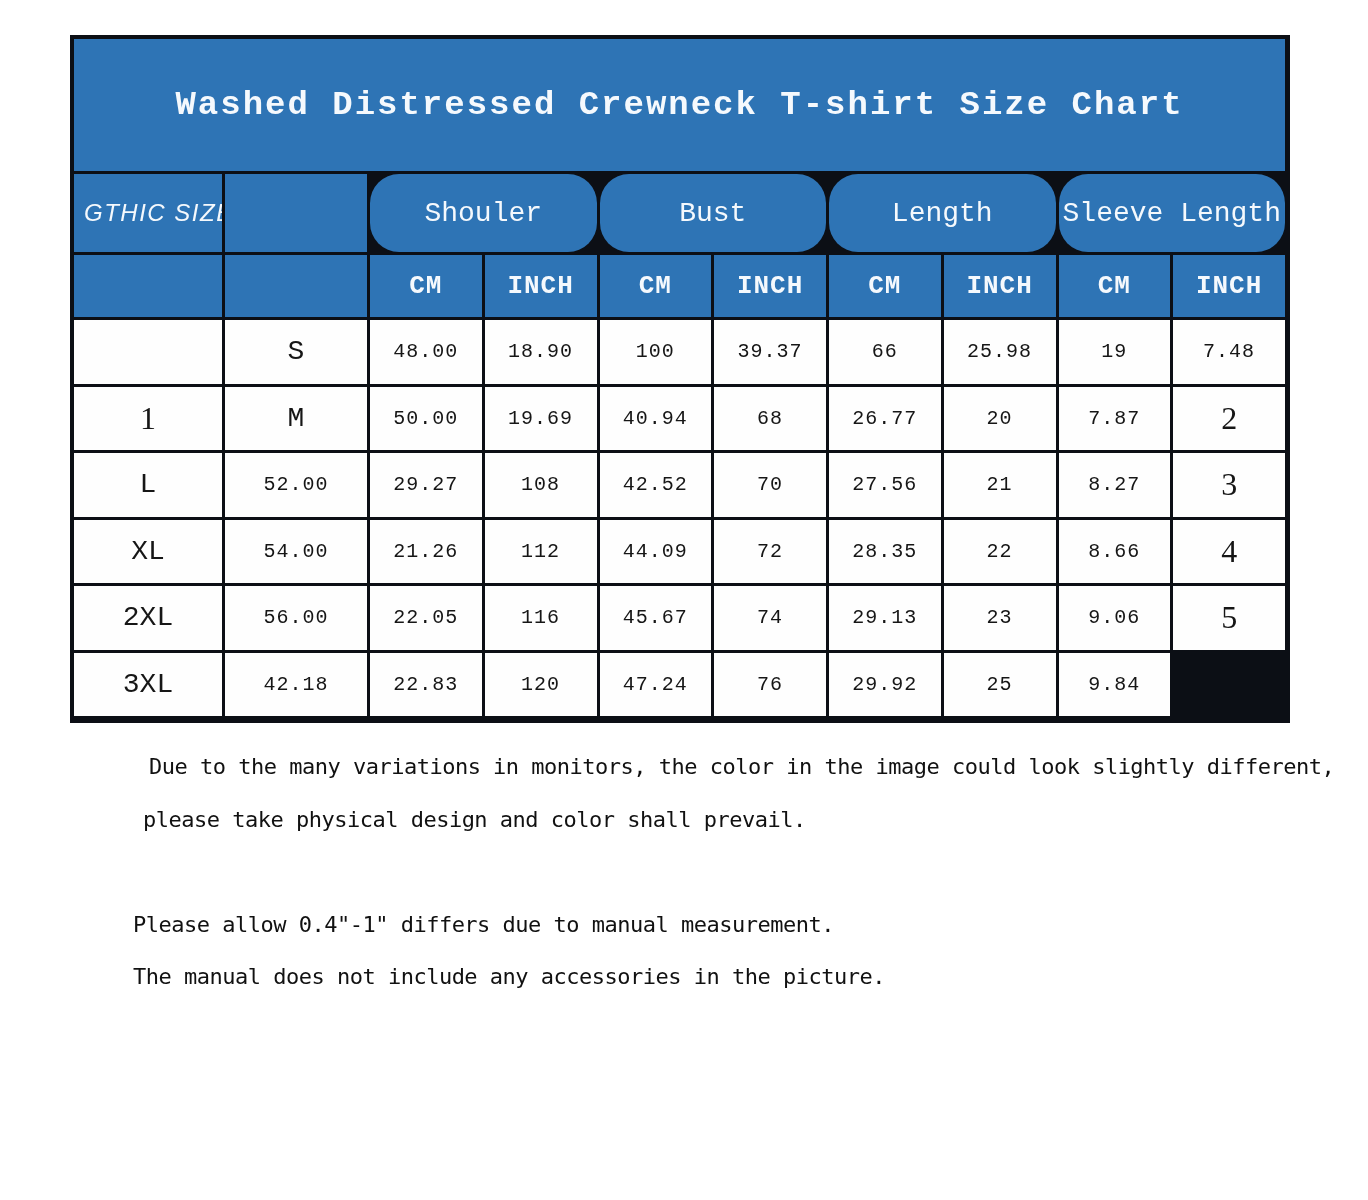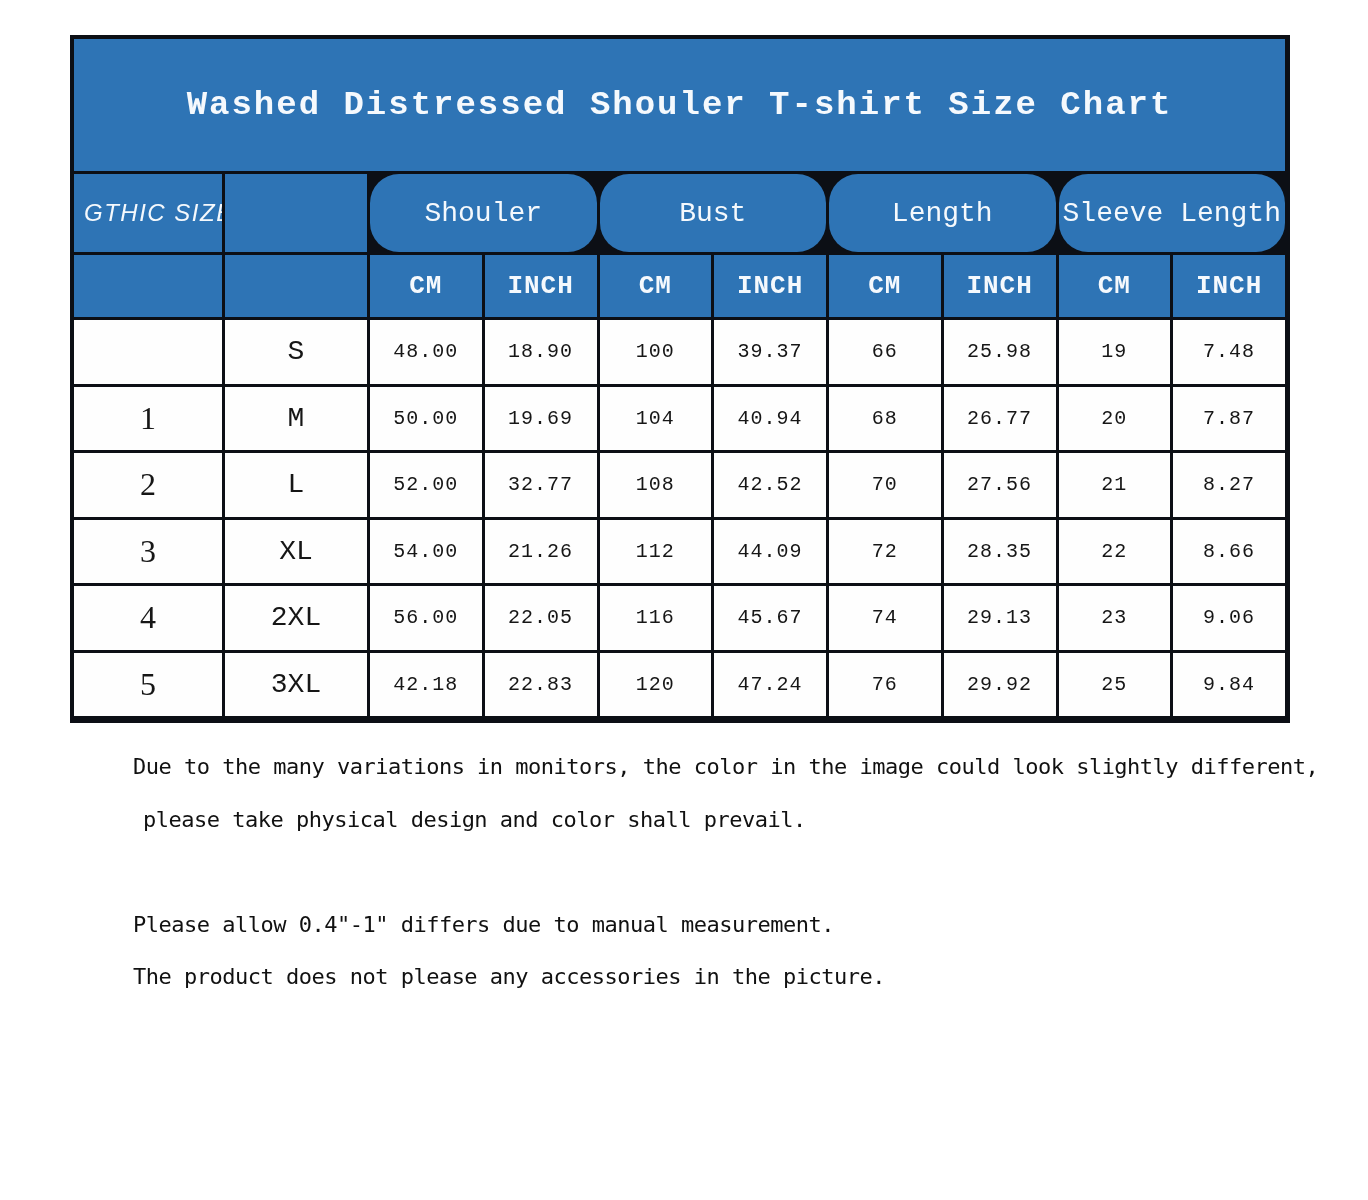--- a/index.html
+++ b/index.html
@@ -52,31 +52,31 @@
   .num{font-family:"Liberation Serif", serif;font-size:32px;}
   .size{font-size:28px;}
   .val{font-size:20px;letter-spacing:1px;}
   .notes{
     position:absolute;left:133px;top:752px;width:1170px;
     font-family:"DejaVu Sans Mono", monospace;
     font-size:22px;letter-spacing:-0.5px;
     color:#111111;
   }
   .note-line{line-height:30px;white-space:nowrap;}
-  .note-0{margin-bottom:23px;}
+  .note-0{margin-bottom:23px;margin-left:16px;}
   .note-1{margin-left:10px;margin-bottom:75px;}
   .note-2{margin-bottom:22px;}
 </style>
 </head>
 <body>
 
 <div>
 
   <div class="size-table">
-    <div class="cell blue title">Washed Distressed Shouler T-shirt Size Chart</div>
+    <div class="cell blue title">Washed Distressed Crewneck T-shirt Size Chart</div>
 
     <div class="cell blue brand">GTHIC SIZE</div>
     <div class="cell blue"></div>
     <div class="cell blue group">Shouler</div>
     <div class="cell blue group">Bust</div>
     <div class="cell blue group">Length</div>
     <div class="cell blue group">Sleeve Length</div>
 
     <div class="cell blue"></div>
     <div class="cell blue"></div>
@@ -96,30 +96,29 @@
       <div class="cell val">100</div>
       <div class="cell val">39.37</div>
       <div class="cell val">66</div>
       <div class="cell val">25.98</div>
       <div class="cell val">19</div>
       <div class="cell val">7.48</div>
       <div class="cell num">1</div>
       <div class="cell size">M</div>
       <div class="cell val">50.00</div>
       <div class="cell val">19.69</div>
-      <div class="cell val">104</div>
       <div class="cell val">40.94</div>
       <div class="cell val">68</div>
       <div class="cell val">26.77</div>
       <div class="cell val">20</div>
       <div class="cell val">7.87</div>
       <div class="cell num">2</div>
       <div class="cell size">L</div>
       <div class="cell val">52.00</div>
-      <div class="cell val">32.77</div>
+      <div class="cell val">29.27</div>
       <div class="cell val">108</div>
       <div class="cell val">42.52</div>
       <div class="cell val">70</div>
       <div class="cell val">27.56</div>
       <div class="cell val">21</div>
       <div class="cell val">8.27</div>
       <div class="cell num">3</div>
       <div class="cell size">XL</div>
       <div class="cell val">54.00</div>
       <div class="cell val">21.26</div>
@@ -149,16 +148,16 @@
       <div class="cell val">29.92</div>
       <div class="cell val">25</div>
       <div class="cell val">9.84</div>
     </div>
 
   <div class="notes">
 
   <div class="note-line note-0">Due to the many variations in monitors, the color in the image could look slightly different,</div>
       <div class="note-line note-1">please take physical design and color shall prevail.</div>
       <div class="note-line note-2">Please allow 0.4"-1" differs due to manual measurement.</div>
-      <div class="note-line note-3">The product does not please any accessories in the picture.</div>
+      <div class="note-line note-3">The manual does not include any accessories in the picture.</div>
     </div>
 
 </div>
 
 </body></html>

